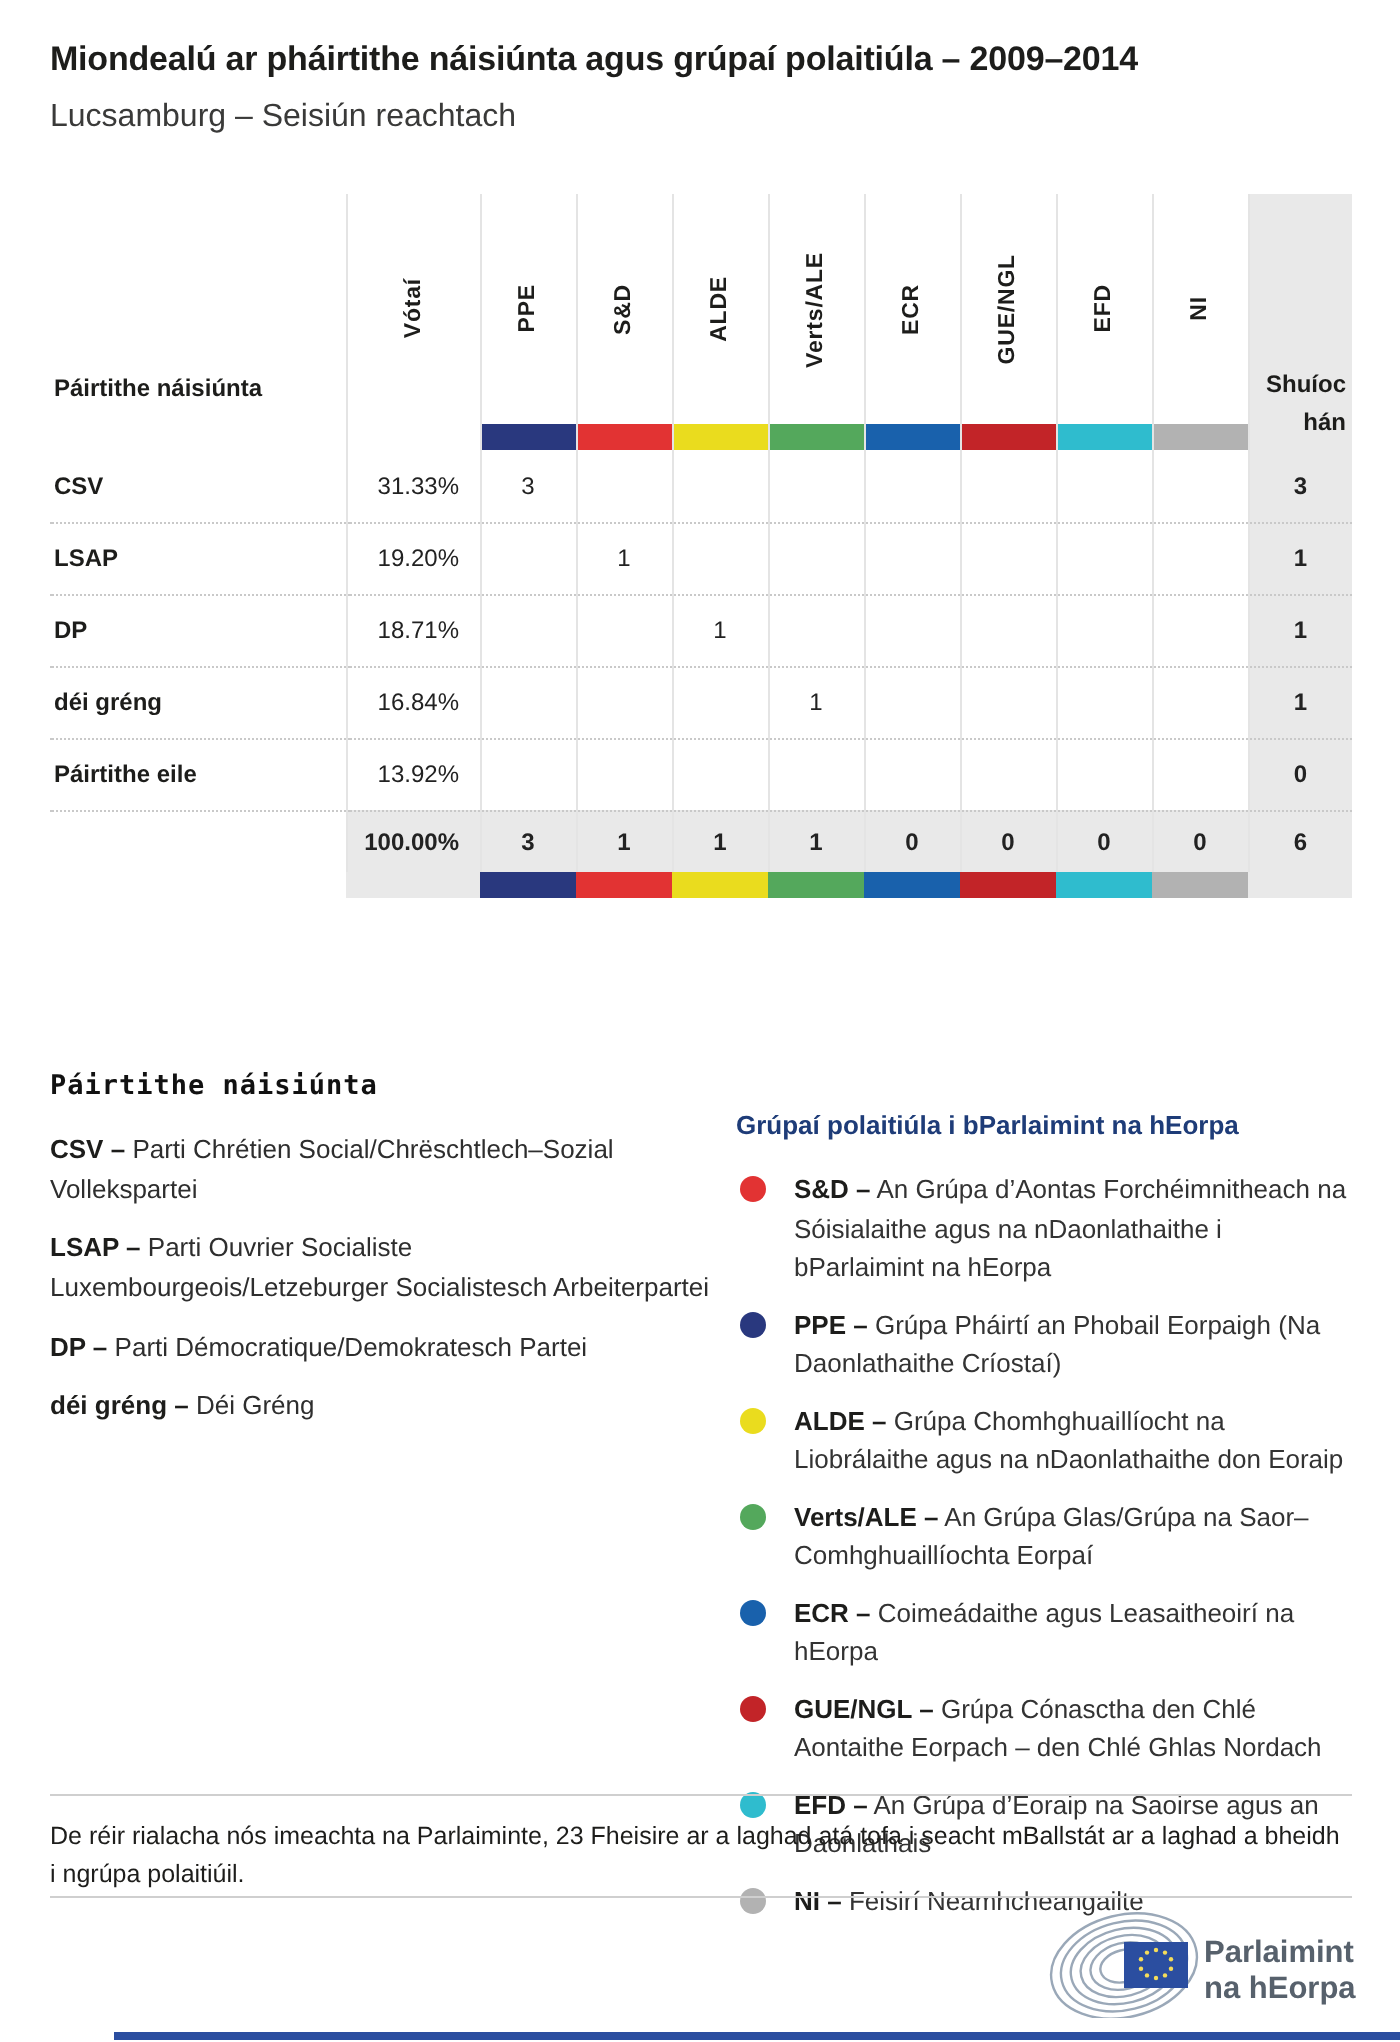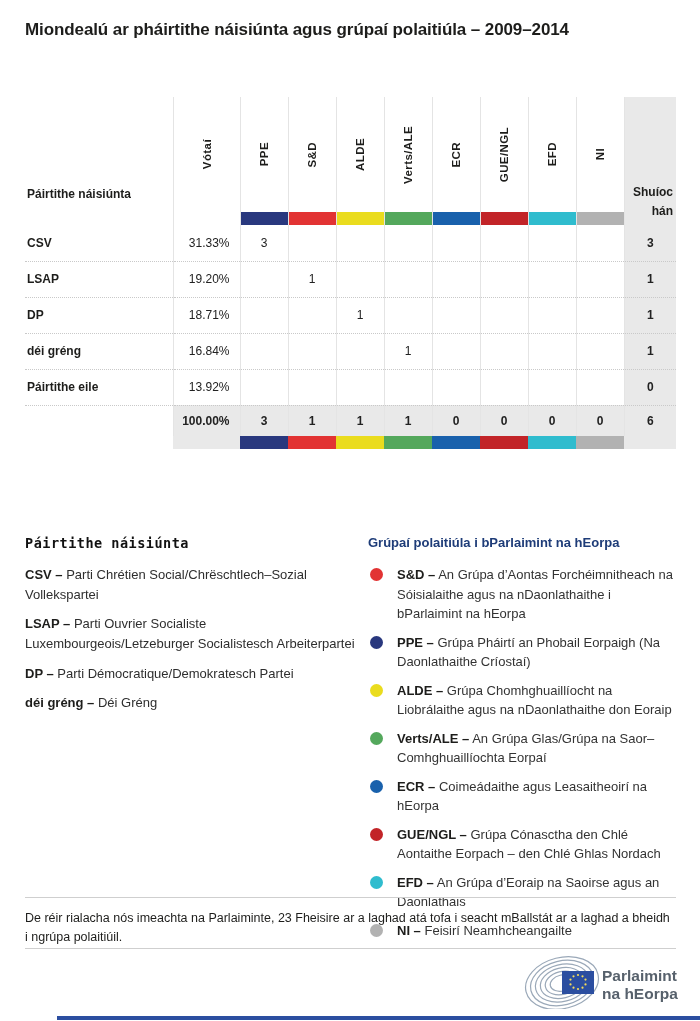--- a/index.html
+++ b/index.html
@@ -40,21 +40,21 @@
   tr.totalbar td { height:13px; }
 
   
   .legend-parties { position:absolute; left:25px; top:535px; width:330px; }
   .legend-parties-heading { font-family:"DejaVu Sans Mono", monospace; font-weight:bold;
                             font-size:13.5px; letter-spacing:0.5px; color:#111; margin-bottom:14px; }
   .pleg-item { font-size:13px; line-height:1.55; color:#2e2e2e; margin-bottom:9px; }
   .pleg-item b { color:#1d1d1b; }
 
   .legend-groups { position:absolute; left:368px; top:535px; width:308px; }
-  .legend-groups-heading { font-size:13px; font-weight:bold; color:#1e3c78; margin-bottom:15px; }
+  .legend-groups-heading { font-size:13px; font-weight:bold; color:#1e3c78; margin-bottom:15px;margin-top:20px; }
   .gleg-item { display:flex; margin-bottom:9px; }
   .gleg-dot { flex:0 0 13px; width:13px; height:13px; border-radius:50%; margin:3px 14px 0 2px; }
   .gleg-text { font-size:13px; line-height:1.5; color:#333; }
   .gleg-text b { color:#1d1d1b; }
 
   
   .rule { position:absolute; left:25px; width:651px; height:1px; background:#cfcfcf; }
   .rule1 { top:897px; } .rule2 { top:948px; }
   .note { position:absolute; left:25px; top:909px; width:651px;
           font-size:12.5px; line-height:1.55; color:#1d1d1b; }
@@ -62,20 +62,21 @@
   .source b { margin-right:4px; }
   .logo { position:absolute; left:522px; top:955px; }
   .bottom-bar { position:absolute; left:57px; right:0; bottom:1px; height:4px; background:#2b4ea0; }
 </style>
 </head>
 <body>
 
 <div class="page">
 
   <div class="title">Miondealú ar pháirtithe náisiúnta agus grúpaí polaitiúla – 2009–2014</div>
+  <div class="subtitle">Lucsamburg – Seisiún reachtach</div>
 
   <table class="results">
     <colgroup>
       <col style="width:148px">
         <col style="width:67px">
       <col style="width:48px">
         <col style="width:48px">
         <col style="width:48px">
         <col style="width:48px">
       <col style="width:48px">

